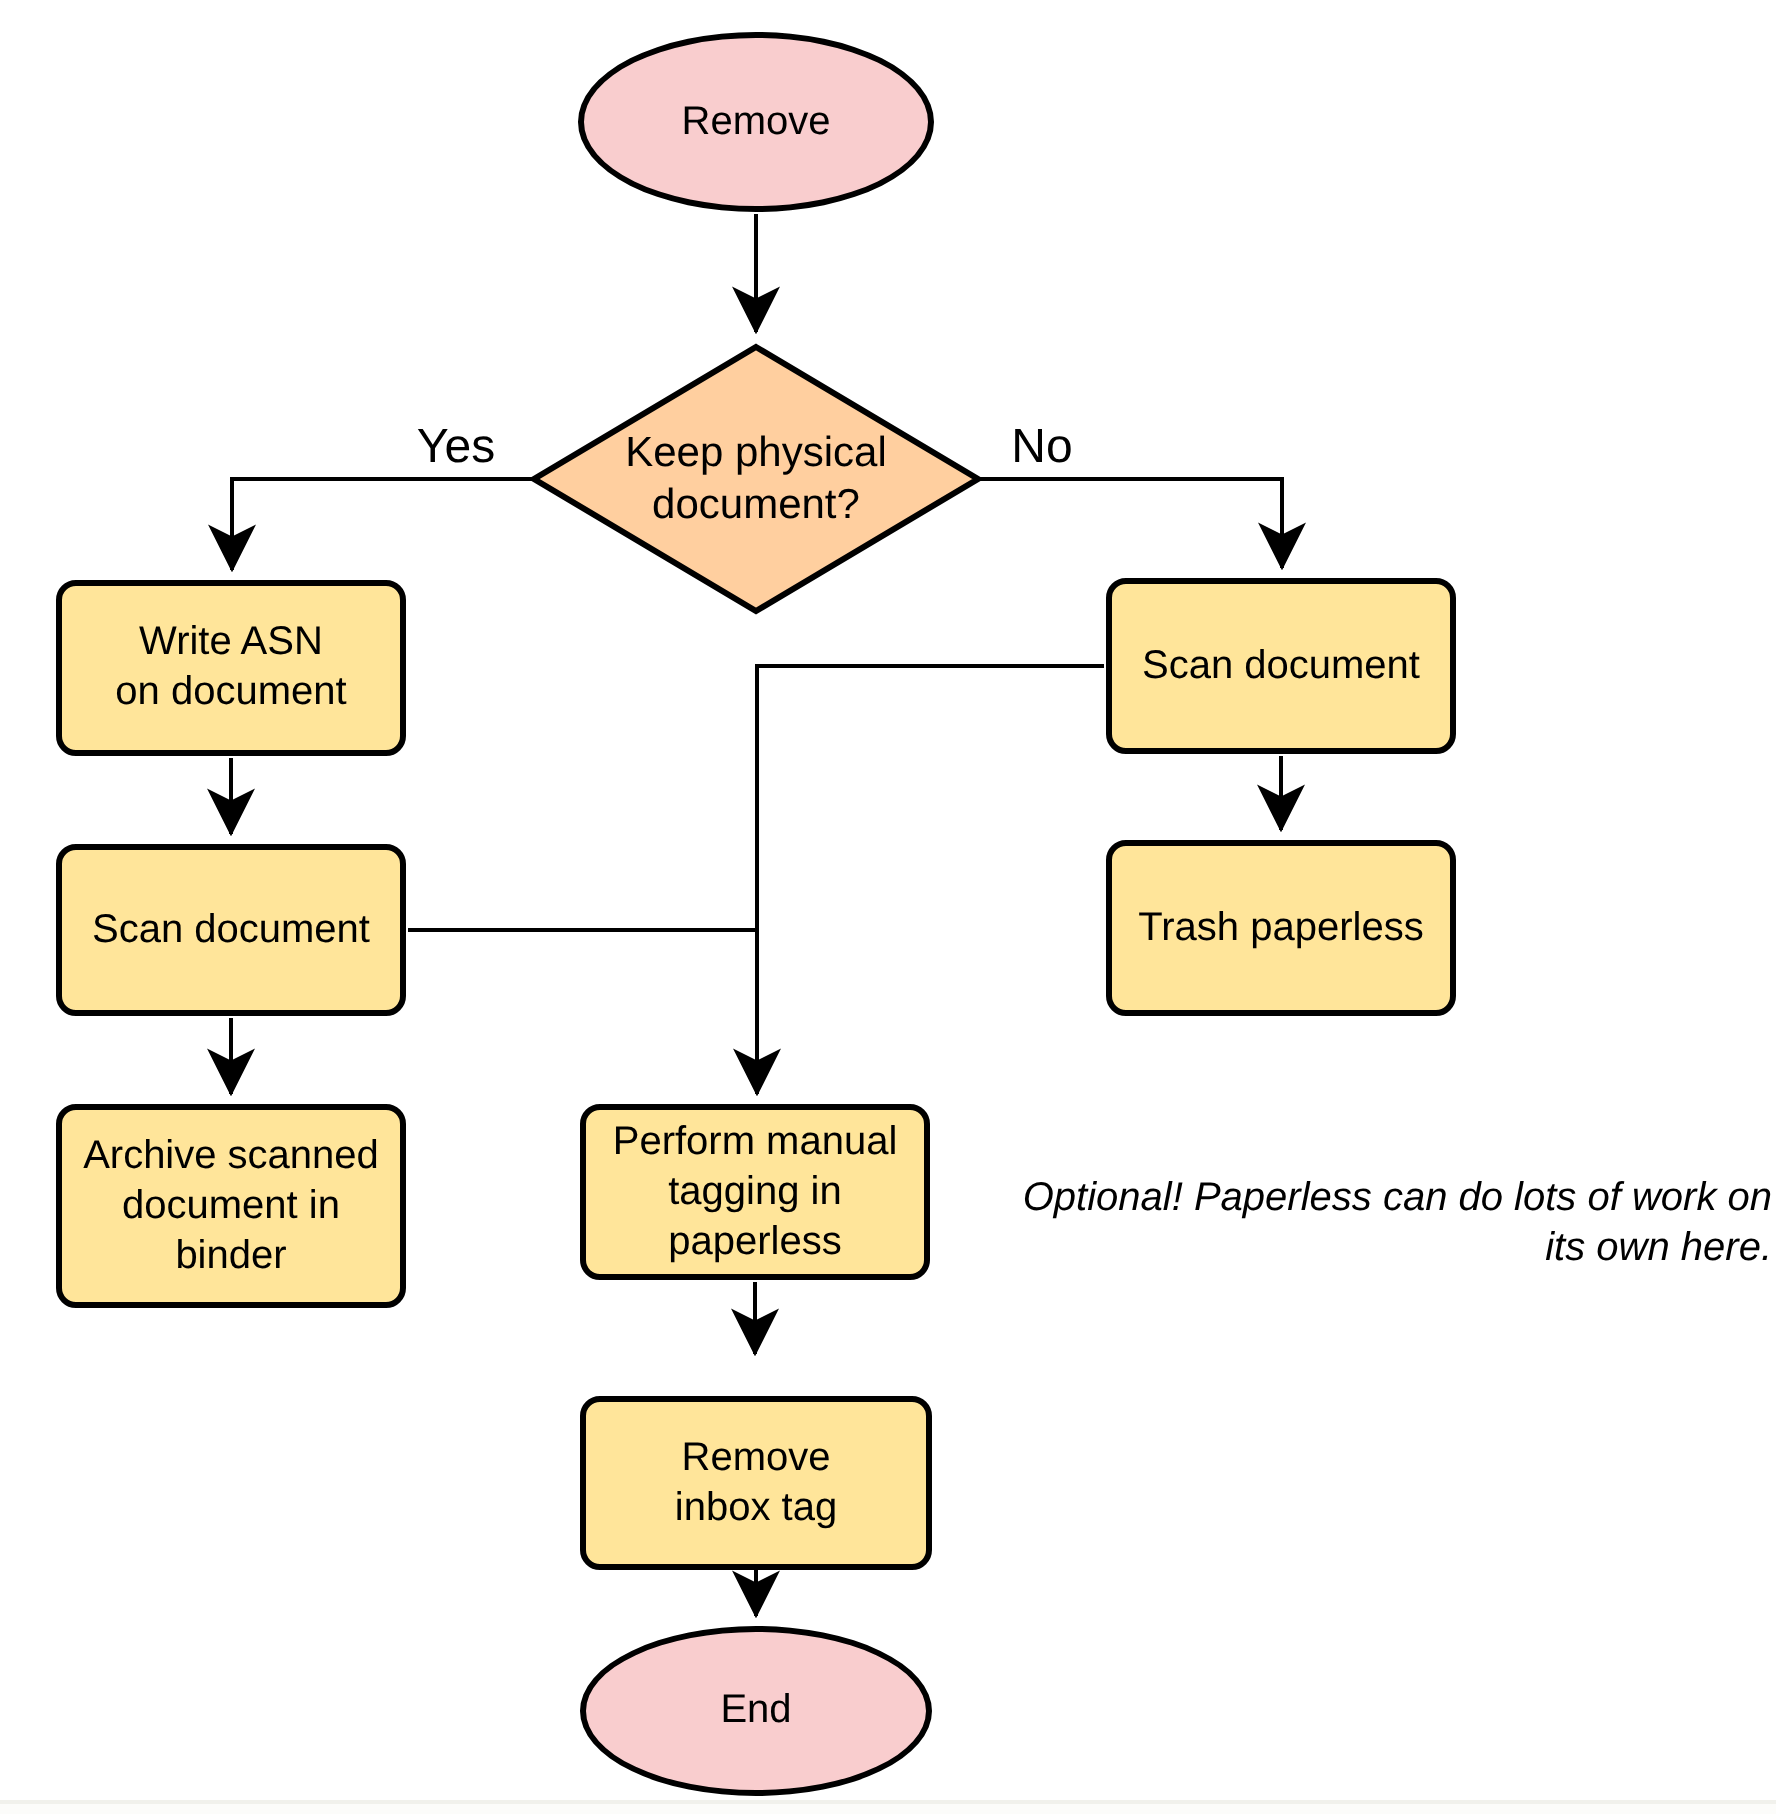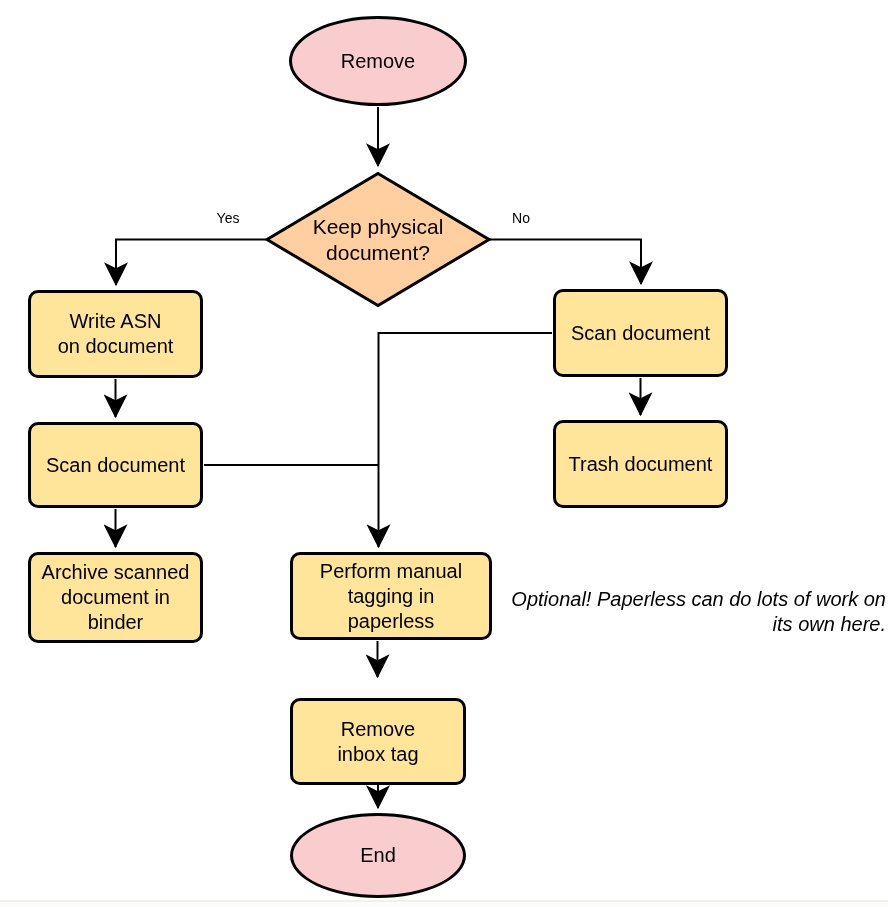--- a/index.html
+++ b/index.html
@@ -21,21 +21,21 @@
   .terminator{
     background:var(--terminator-fill,#f9cdce);
     border:3px solid var(--stroke,#000);
     border-radius:50%;
   }
   .decision-label{
     position:absolute;display:flex;align-items:center;justify-content:center;
     text-align:center;font-size:21px;line-height:26px;white-space:pre-line;
   }
   .edge-label{
-    position:absolute;font-size:14px;text-align:center;white-space:nowrap;
+    position:absolute;font-size:24px;text-align:center;white-space:nowrap;
   }
   .annotation{
     position:absolute;font-size:20px;line-height:25px;font-style:italic;
     white-space:pre-line;text-align:right;
   }
   .bottom-rule{
     position:absolute;left:0;top:900px;width:888px;height:7px;
     background:#fcfcfa;border-top:2px solid #f1f1ec;box-sizing:border-box;
   }
 </style>
@@ -72,29 +72,29 @@
 
   <div class="edge-label" style="left:198px;top:210px;width:60px;">Yes</div>
 
   <div class="edge-label" style="left:493px;top:210px;width:56px;">No</div>
 
   <div class="node process" style="left:28px;top:290px;width:175px;height:88px;">Write ASN
 on document</div>
 
   <div class="node process" style="left:28px;top:422px;width:175px;height:86px;">Scan document</div>
 
-  <div class="node process" style="left:28px;top:552px;width:175px;height:91px;">Archive scanned
+  <div class="node process" style="left:28px;top:552px;width:175px;height:102px;">Archive scanned
 document in
 binder</div>
 
   <div class="node process" style="left:553px;top:289px;width:175px;height:88px;">Scan document</div>
 
-  <div class="node process" style="left:553px;top:420px;width:175px;height:88px;">Trash document</div>
+  <div class="node process" style="left:553px;top:420px;width:175px;height:88px;">Trash paperless</div>
 
-  <div class="node process" style="left:290px;top:552px;width:202px;height:88px;">Perform manual
+  <div class="node process" style="left:290px;top:552px;width:175px;height:88px;">Perform manual
 tagging in
 paperless</div>
 
   <div class="annotation" style="left:482px;top:587px;width:404px;">Optional! Paperless can do lots of work on
 its own here.</div>
 
   <div class="node process" style="left:290px;top:698px;width:176px;height:87px;">Remove
 inbox tag</div>
 
   <div class="node terminator" style="left:290px;top:813px;width:176px;height:85px;">End</div>

